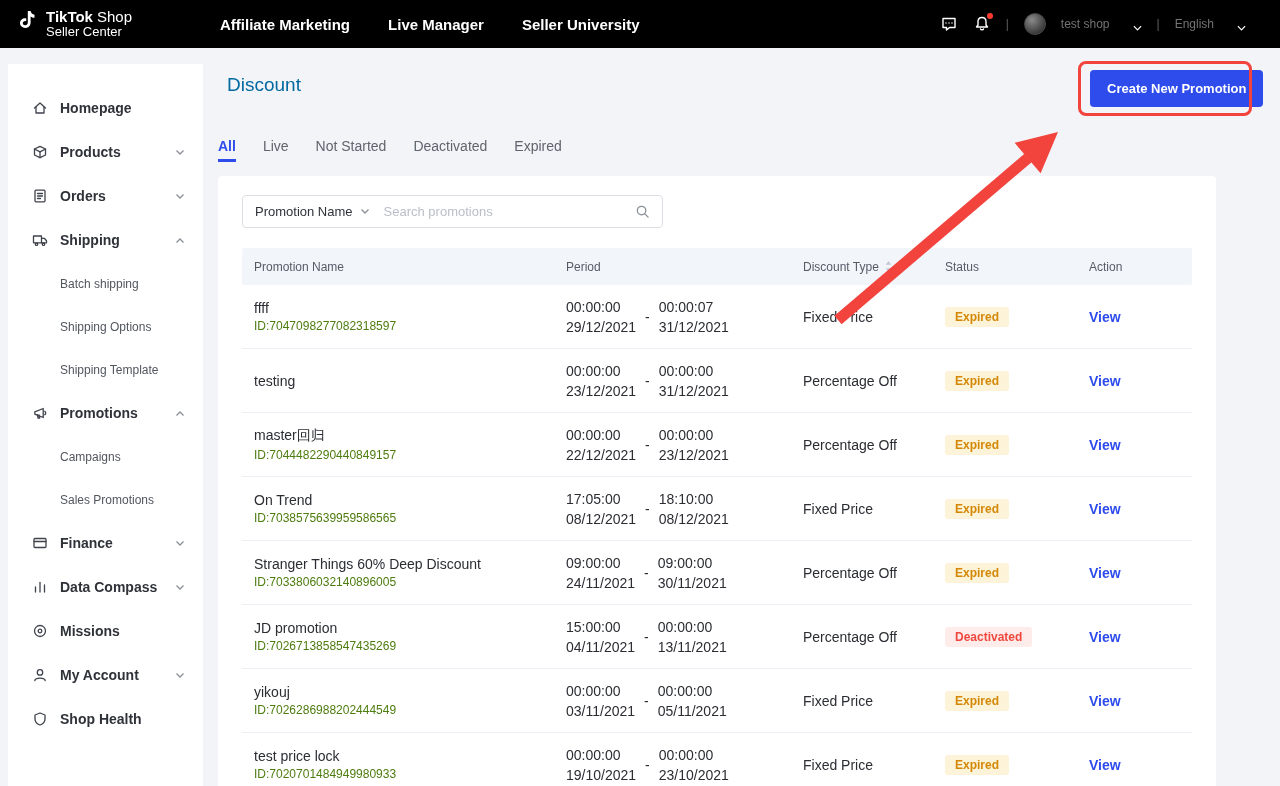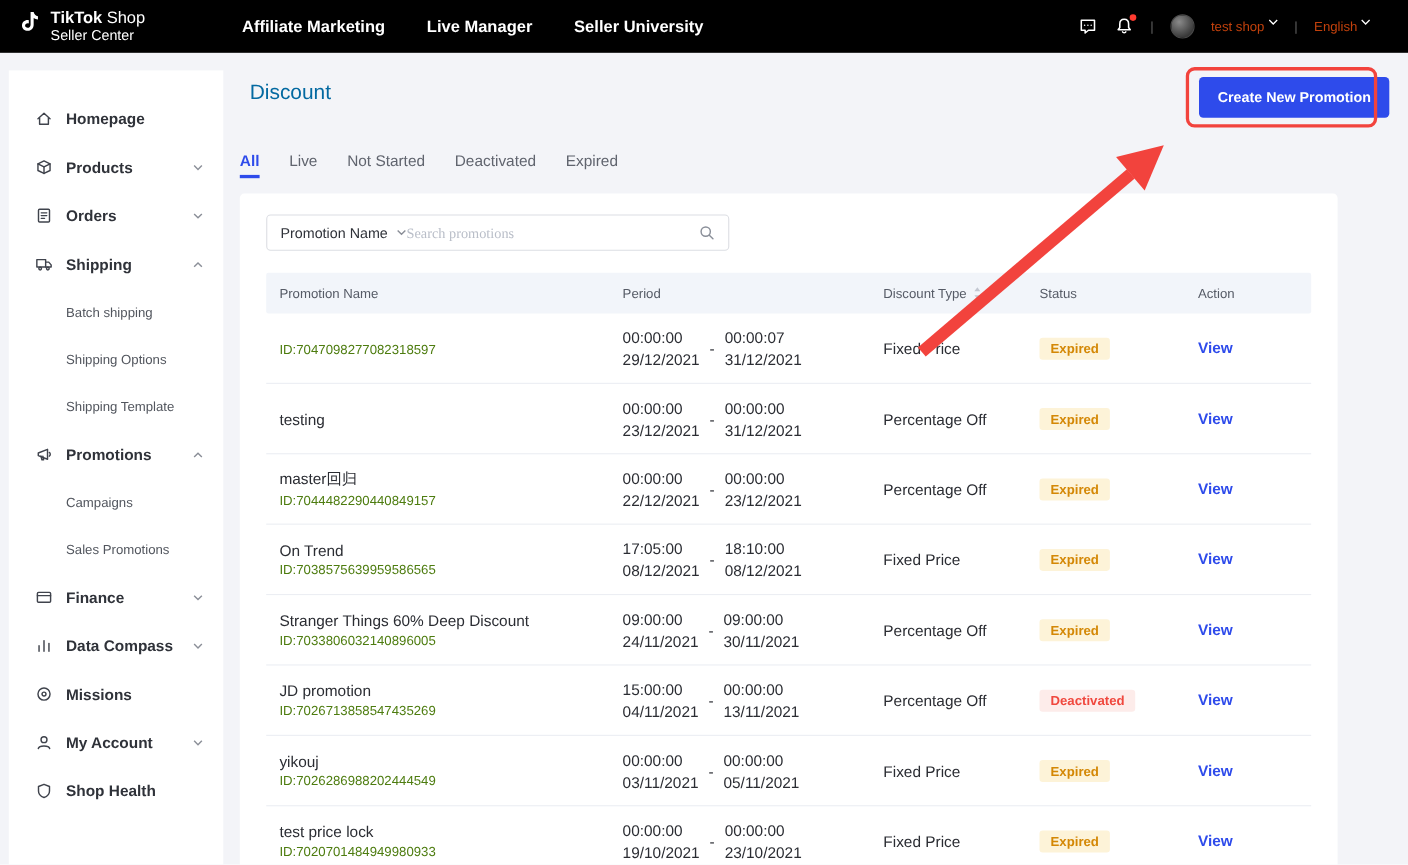--- a/index.html
+++ b/index.html
@@ -25,21 +25,21 @@
   .logo-line1 .light{font-weight:400;margin-left:4px}
   .logo-line2{font-size:13px;font-weight:400}
   .top-nav{display:flex;gap:38px;margin-left:88px}
   .nav-item{font-size:15px;font-weight:600;cursor:pointer;white-space:nowrap}
   .topbar-right{margin-left:auto;display:flex;align-items:center;gap:15px}
   .top-icon{width:18px;height:18px;fill:none;stroke:#fff;stroke-width:1.4;stroke-linecap:round;stroke-linejoin:round;cursor:pointer;display:block}
   .bell-wrap{position:relative;cursor:pointer}
   .bell-dot{position:absolute;top:-2px;right:-2px;width:6px;height:6px;border-radius:50%;background:#ff3b30}
   .top-divider{color:rgba(255,255,255,.35);font-size:12px}
   .avatar{width:22px;height:22px;border-radius:50%;background:radial-gradient(circle at 35% 30%,#8a8a8a,#1c1c1c);border:1px solid #4a4a4a;cursor:pointer}
-  .shop-name,.lang{font-size:12px;color:#c2410c;cursor:pointer;display:flex;align-items:flex-start;gap:3px}
+  .shop-name,.lang{font-size:12px;color:#737373;cursor:pointer;display:flex;align-items:flex-end;gap:23px}
   .chev-w{width:9px;height:6px;fill:none;stroke:#fff;stroke-width:1.3;display:block}
   
   .sidebar{position:absolute;top:64px;left:8px;width:195px;bottom:0;background:#fff;padding-top:22px;z-index:10}
   .side-item{display:flex;align-items:center;height:44px;padding:0 18px 0 24px;cursor:pointer;font-size:14px;font-weight:600;color:#2f3239}
   .side-item .icon{width:16px;height:16px;margin-right:12px;flex:0 0 16px}
   .side-item .icon svg{width:16px;height:16px;display:block;fill:none;stroke:#3f434c;stroke-width:1.3;stroke-linecap:round;stroke-linejoin:round}
   .side-item .chev{margin-left:auto}
   .chev-g{width:10px;height:7px;fill:none;stroke:#8b8f98;stroke-width:1.3;display:block}
   .chev-g.up{transform:rotate(180deg)}
   .side-sub{height:43px;display:flex;align-items:center;padding-left:52px;font-size:12px;color:#52565e;cursor:pointer}
@@ -48,21 +48,21 @@
   .page-title{position:absolute;left:24px;top:26px;font-size:19px;font-weight:400;color:#0369a1}
   .create-btn{position:absolute;left:887px;top:22px;height:37px;padding:0 17px;background:var(--accent);color:#fff;border:none;border-radius:4px;font-size:13px;font-weight:600;cursor:pointer;font-family:"Liberation Sans",sans-serif}
   .annot-box{position:absolute;left:875px;top:13px;width:174px;height:55px;border:3px solid var(--annot);border-radius:8px;pointer-events:none;z-index:25}
   .tabs{position:absolute;left:15px;top:84px;display:flex;gap:27px;align-items:flex-end;height:30px}
   .tab{font-size:14px;color:#60646e;cursor:pointer;padding-bottom:5px;border-bottom:3px solid transparent}
   .tab.active{color:var(--accent);font-weight:700;border-bottom-color:var(--accent)}
   .card{position:absolute;left:15px;top:128px;width:998px;bottom:-20px;background:#fff;border-radius:4px;padding:19px 24px;overflow:hidden}
   
   .searchbar{width:421px;height:33px;border:1px solid #dcdee3;border-radius:4px;display:flex;align-items:center;padding:0 12px;background:#fff}
   .search-filter{display:flex;align-items:center;gap:7px;font-size:13px;color:#2f3239;cursor:pointer;white-space:nowrap}
-  .searchbar input{flex:1;border:none;outline:none;font-size:13px;color:#000000;font-family:Liberation Serif, serif;background:transparent}
+  .searchbar input{flex:1;border:none;outline:none;font-size:13px;color:#000000;margin-left:14px;font-family:Liberation Sans, sans-serif;background:transparent}
   .searchbar input::placeholder{color:#b9bec8}
   .search-icon{width:15px;height:15px;fill:none;stroke:#8a8f99;stroke-width:1.4;stroke-linecap:round;cursor:pointer;display:block}
   
   .t-head{display:grid;grid-template-columns:312px 237px 142px 144px 1fr;background:#f2f5fa;height:37px;align-items:center;margin-top:20px;border-radius:2px}
   .t-head .cell{font-size:12px;color:#565b66;display:flex;align-items:center;gap:5px}
   .cell{padding-left:12px}
   .t-row{display:grid;grid-template-columns:312px 237px 142px 144px 1fr;align-items:center;height:64px;border-bottom:1px solid #eceef3}
   .p-name{font-size:14px;color:#2b2d33}
   .p-id{font-size:12px;color:#4d7c0f;margin-top:3px}
   .period{display:flex;align-items:center;gap:9px;font-size:14px;color:#2b2d33}
@@ -311,20 +311,21 @@
         <div class="cell">
           <span>Status</span>
         </div>
         <div class="cell">
           <span>Action</span>
         </div>
       </div>
     <div id="t-body">
         <div class="t-row">
     <div class="cell">
+      <div class="p-name">ffff</div>
       <div class="p-id">ID:7047098277082318597</div>
     </div>
     <div class="cell period">
       <div class="part">
         <div>00:00:00</div>
         <div>29/12/2021</div>
       </div>
       <span class="dash">-</span>
       <div class="part">
         <div>00:00:07</div>

